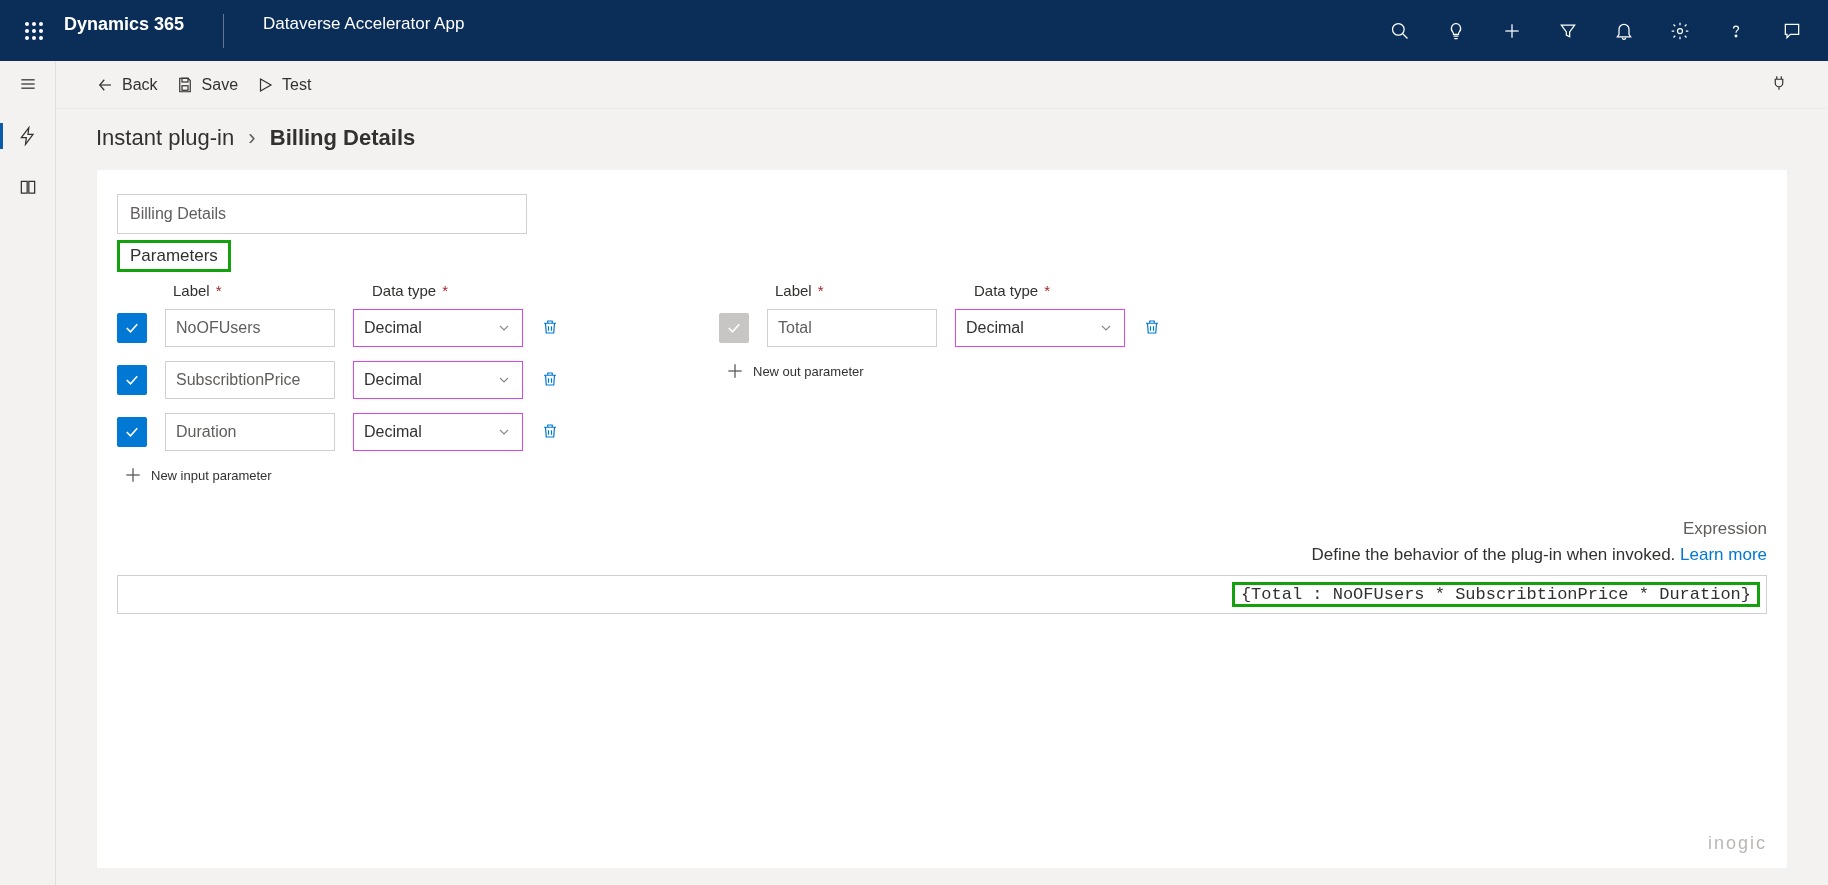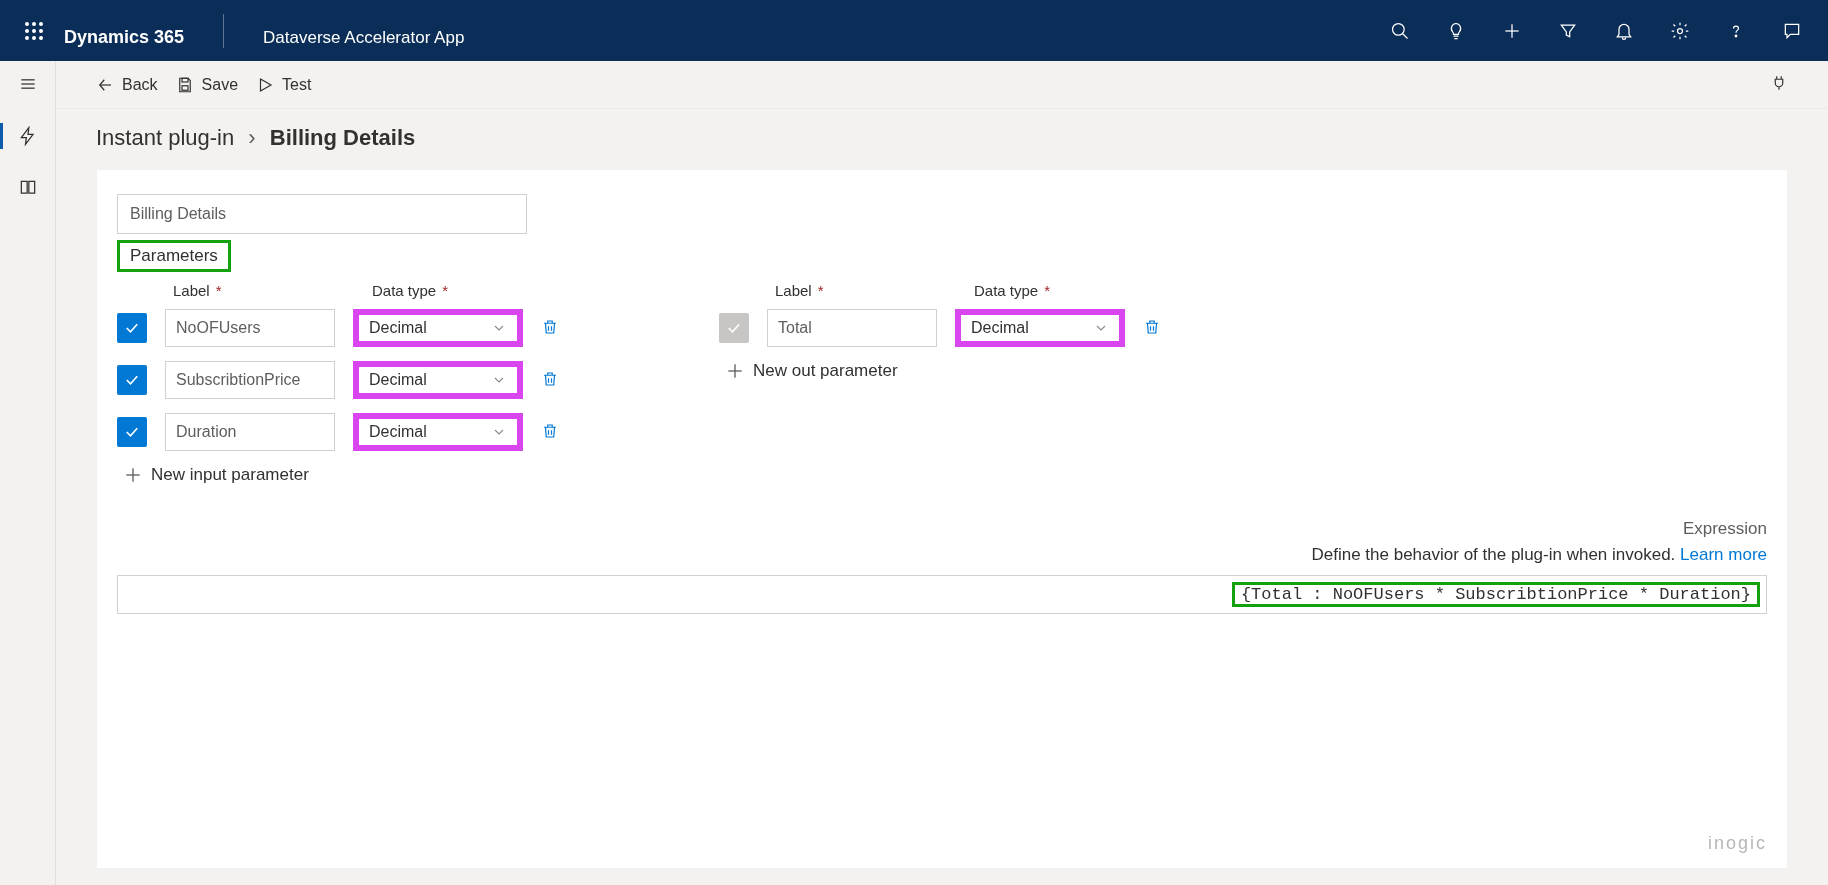--- a/index.html
+++ b/index.html
@@ -21,21 +21,21 @@
     align-items: center;
     padding: 0 10px;
     color: #fff;
   }
   .waffle {
     width: 48px; height: 48px;
     display:flex;align-items:center;justify-content:center;
   }
   .waffle svg { width:20px; height:20px; }
   .brand {
-    display:flex;align-items:flex-end;gap:39px;
+    display:flex;align-items:flex-start;gap:39px;
     margin-left:6px; font-size:18px;
   }
   .brand .d365 { font-weight:600; }
   .brand .divider { width:1px;height:34px;background:rgba(255,255,255,.35); }
   .brand .app { font-weight:400; font-size:17px; }
   .top-right {
     margin-left:auto; display:flex; gap:4px; align-items:center;
   }
   .icon-btn {
     width:52px;height:48px;display:flex;align-items:center;justify-content:center;
@@ -108,29 +108,29 @@
   .chk {
     width:30px;height:30px; display:flex;align-items:center;justify-content:center;border-radius:2px;
   }
   .chk.blue { background:#0078d4; }
   .chk.grey { background:#c8c6c4; }
   .chk svg { width:18px;height:18px;stroke:#fff;fill:none;stroke-width:2.2;}
   .pinput {
     width:170px;height:38px;border:1px solid #d2d0ce;padding:6px 10px;font-size:16px;color:#605e5c;
   }
   .pselect {
-    width:170px;height:38px;border:6px solid #d946ef;padding:6px 10px;font-size:16px;color:#323130;
+    width:170px;height:38px;border:1px solid #d946ef;padding:6px 10px;font-size:16px;color:#323130;
     display:flex;align-items:center;justify-content:space-between;
   }
   .pselect svg { width:16px;height:16px;stroke:#8a8886;fill:none;stroke-width:1.6;}
   .trash svg { width:18px;height:18px;stroke:#0078d4;fill:none;stroke-width:1.6;}
   .trash { cursor:pointer; }
 
   .add-row {
-    display:flex; align-items:center; gap:8px; font-size:17px; color:#323130;
+    display:flex; align-items:center; gap:8px; font-size:13px; color:#323130;
     padding-left:6px; cursor:pointer;
   }
   .add-row svg { width:20px;height:20px;stroke:#605e5c;fill:none;stroke-width:1.6;}
 
   .expr-block { margin-top:34px;text-align:right; }
   .expr-title { font-size:17px; color:#605e5c; margin-bottom:6px; }
   .expr-sub { font-size:17px; color:#323130; }
   .expr-sub a { color:#0078d4; text-decoration:none; }
   .expr-area {
     margin-top:10px; width:100%; border:1px solid #d2d0ce; padding:6px;

